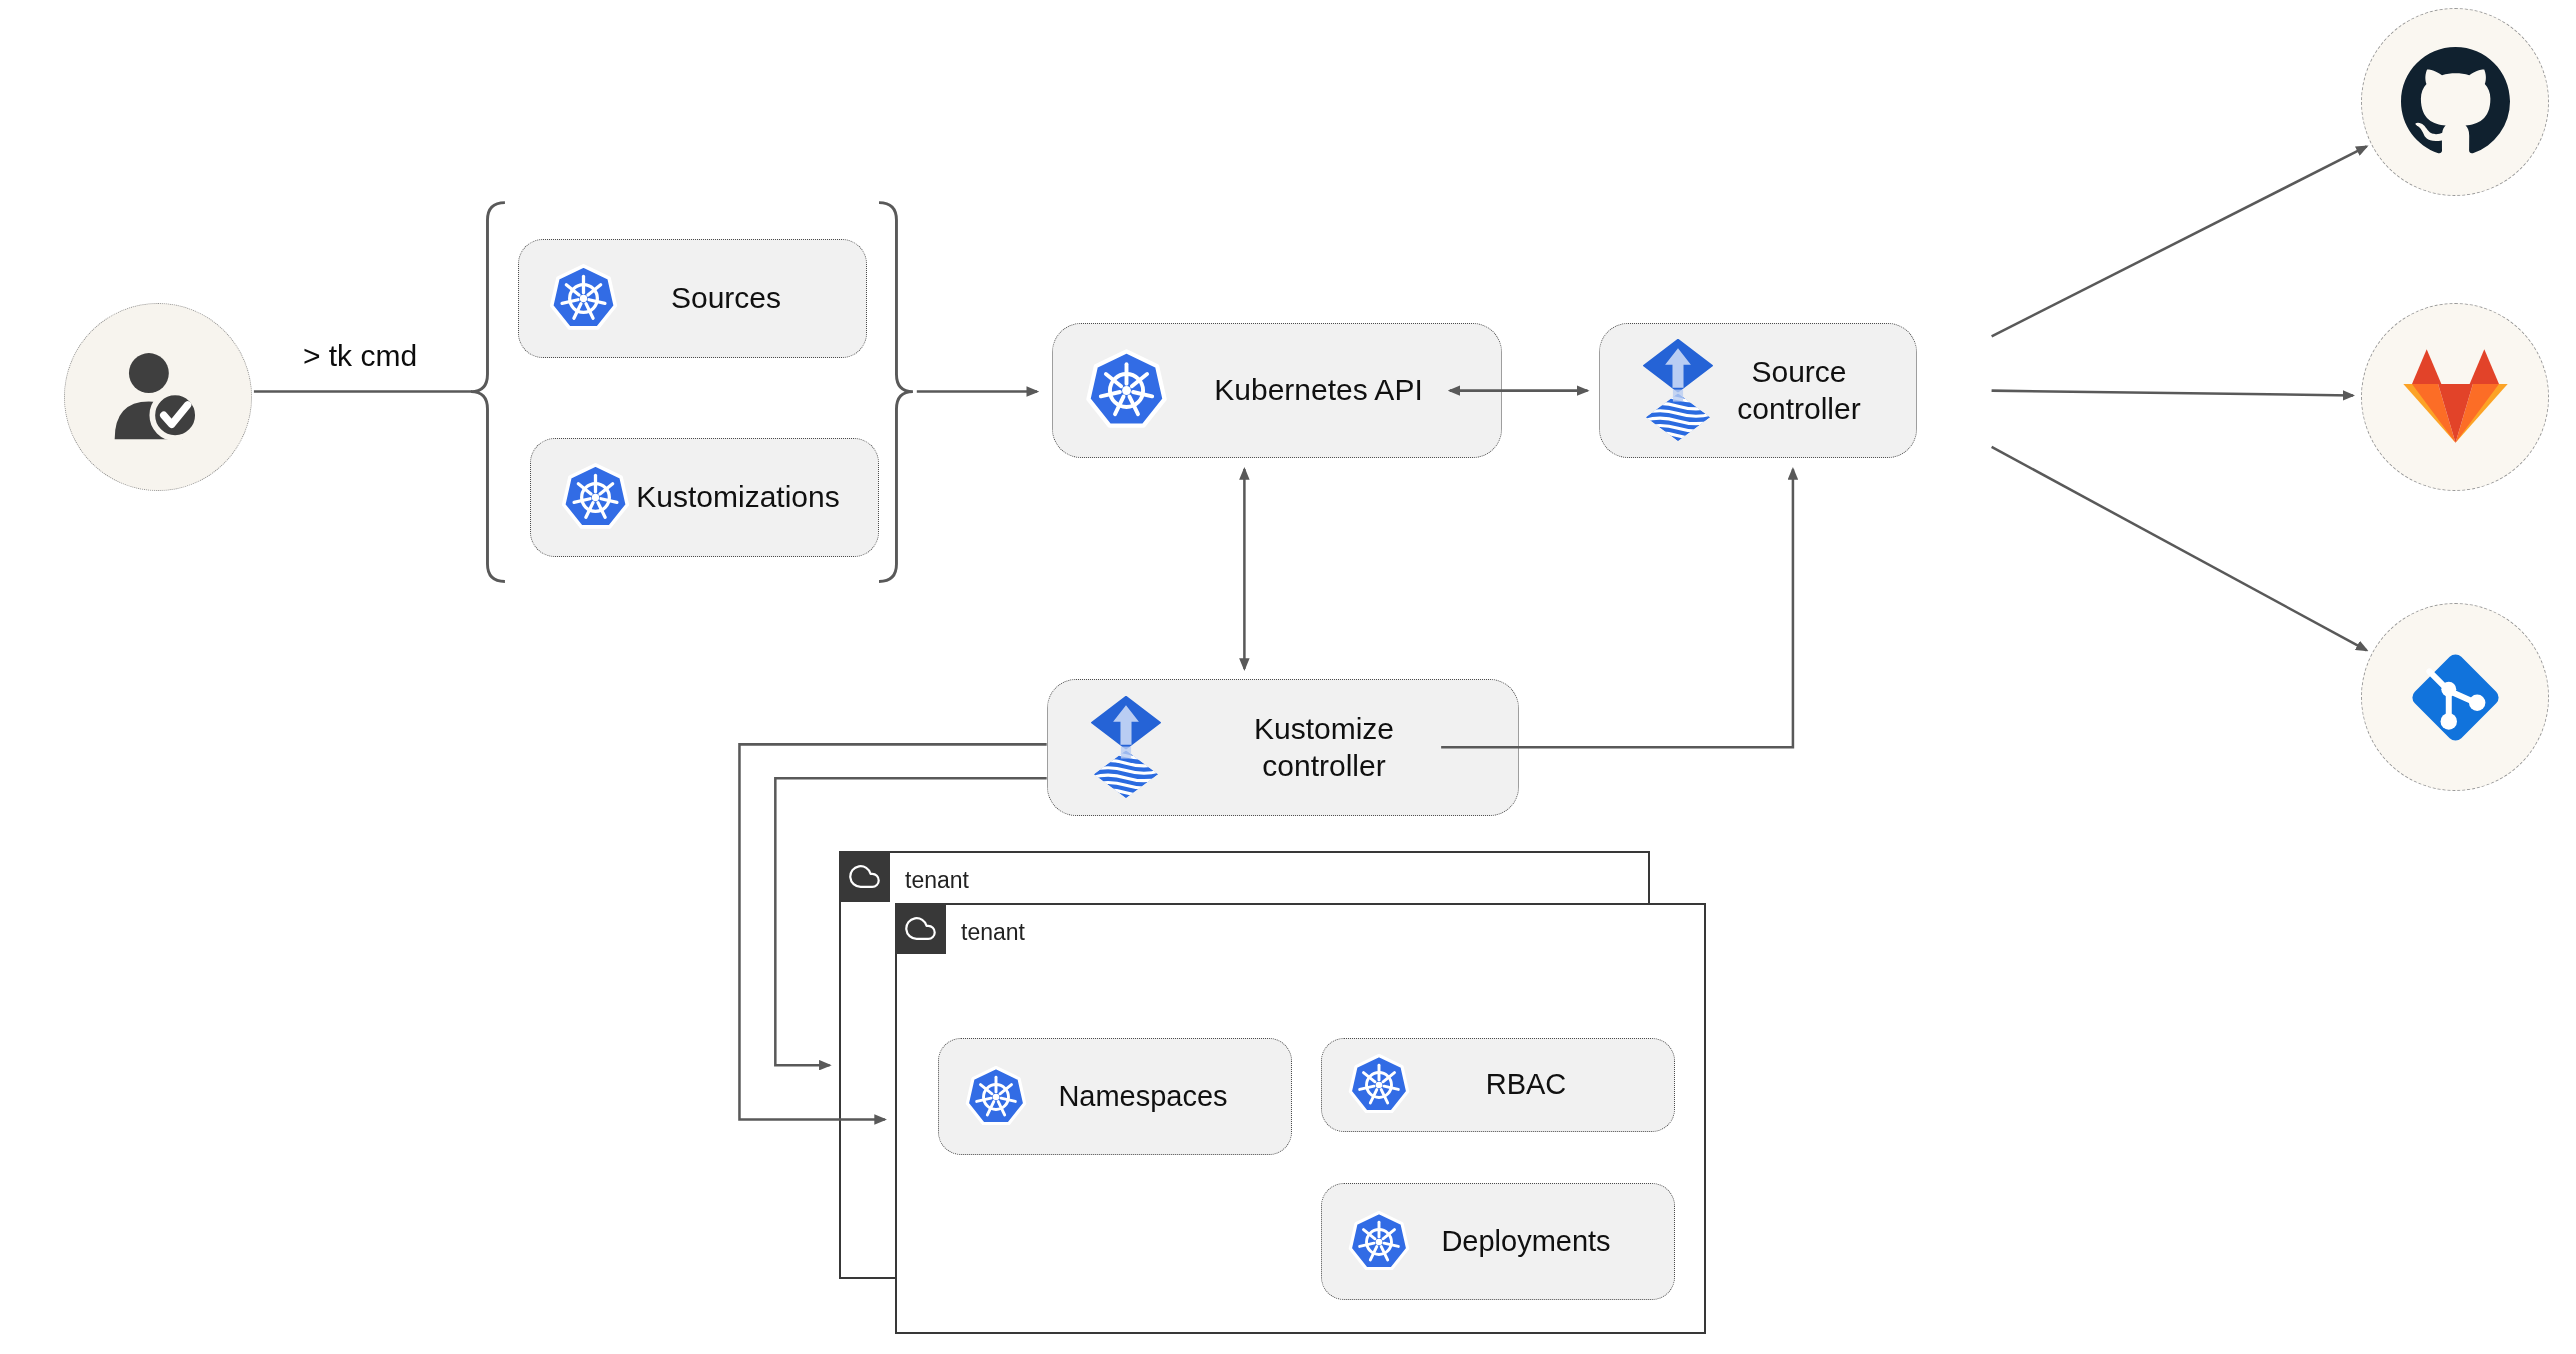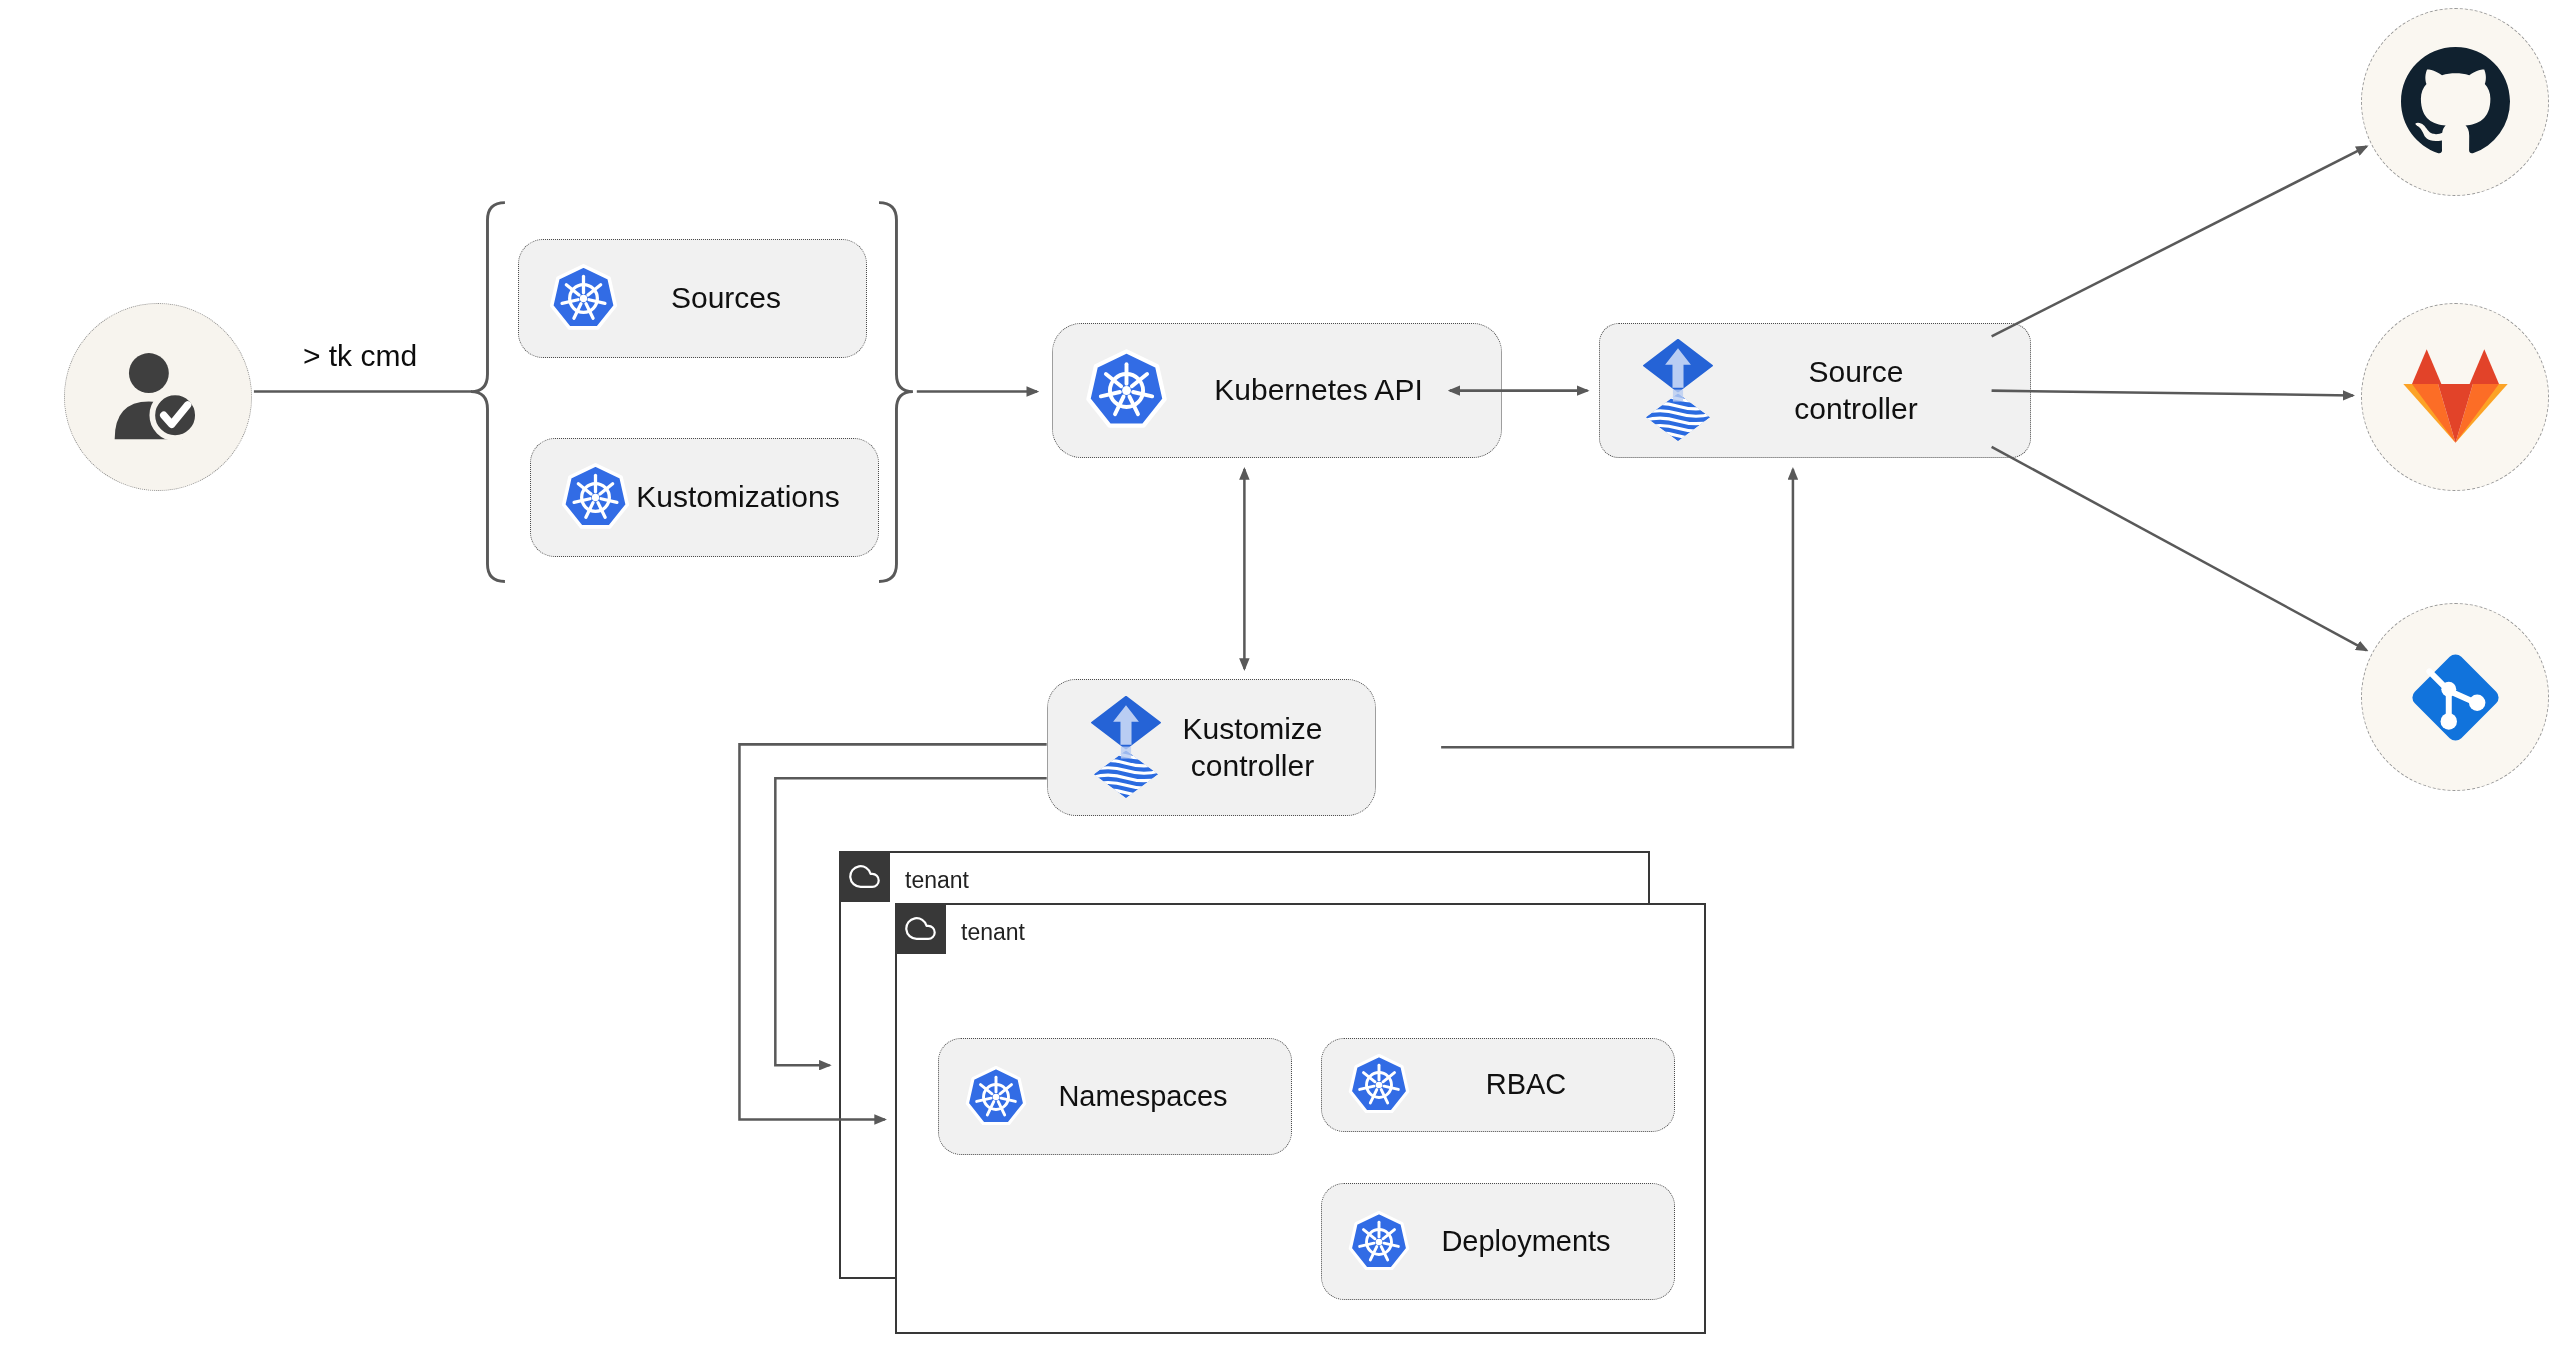--- a/index.html
+++ b/index.html
@@ -129,31 +129,31 @@
     <div class="label">Kustomizations</div>
   </div>
 
   <div class="node" style="left:1052px;top:323px;width:450px;height:135px;border-radius:29px;">
     <svg class="icon-k8s" style="margin-left:31px;" width="85" height="85" viewBox="0 0 100 100">
         <use href="#sym-k8s"></use>
       </svg>
     <div class="label">Kubernetes API</div>
   </div>
 
-  <div class="node" style="left:1599px;top:323px;width:432px;height:135px;border-radius:20px;">
+  <div class="node" style="left:1599px;top:323px;width:318px;height:135px;border-radius:29px;">
     <svg style="margin-left:41px;flex:0 0 auto;" width="74" height="105" viewBox="0 0 80 114">
         <use href="#sym-flux"></use>
       </svg>
     <div class="label two">
       <div>Source</div>
       <div>controller</div>
     </div>
   </div>
 
-  <div class="node" style="left:1047px;top:679px;width:329px;height:137px;border-radius:29px;">
+  <div class="node" style="left:1047px;top:679px;width:472px;height:137px;border-radius:29px;">
     <svg style="margin-left:41px;flex:0 0 auto;" width="74" height="105" viewBox="0 0 80 114">
         <use href="#sym-flux"></use>
       </svg>
     <div class="label two">
       <div>Kustomize</div>
       <div>controller</div>
     </div>
   </div>
 
   <div class="remote" style="left:2361px;top:7.8px;">

